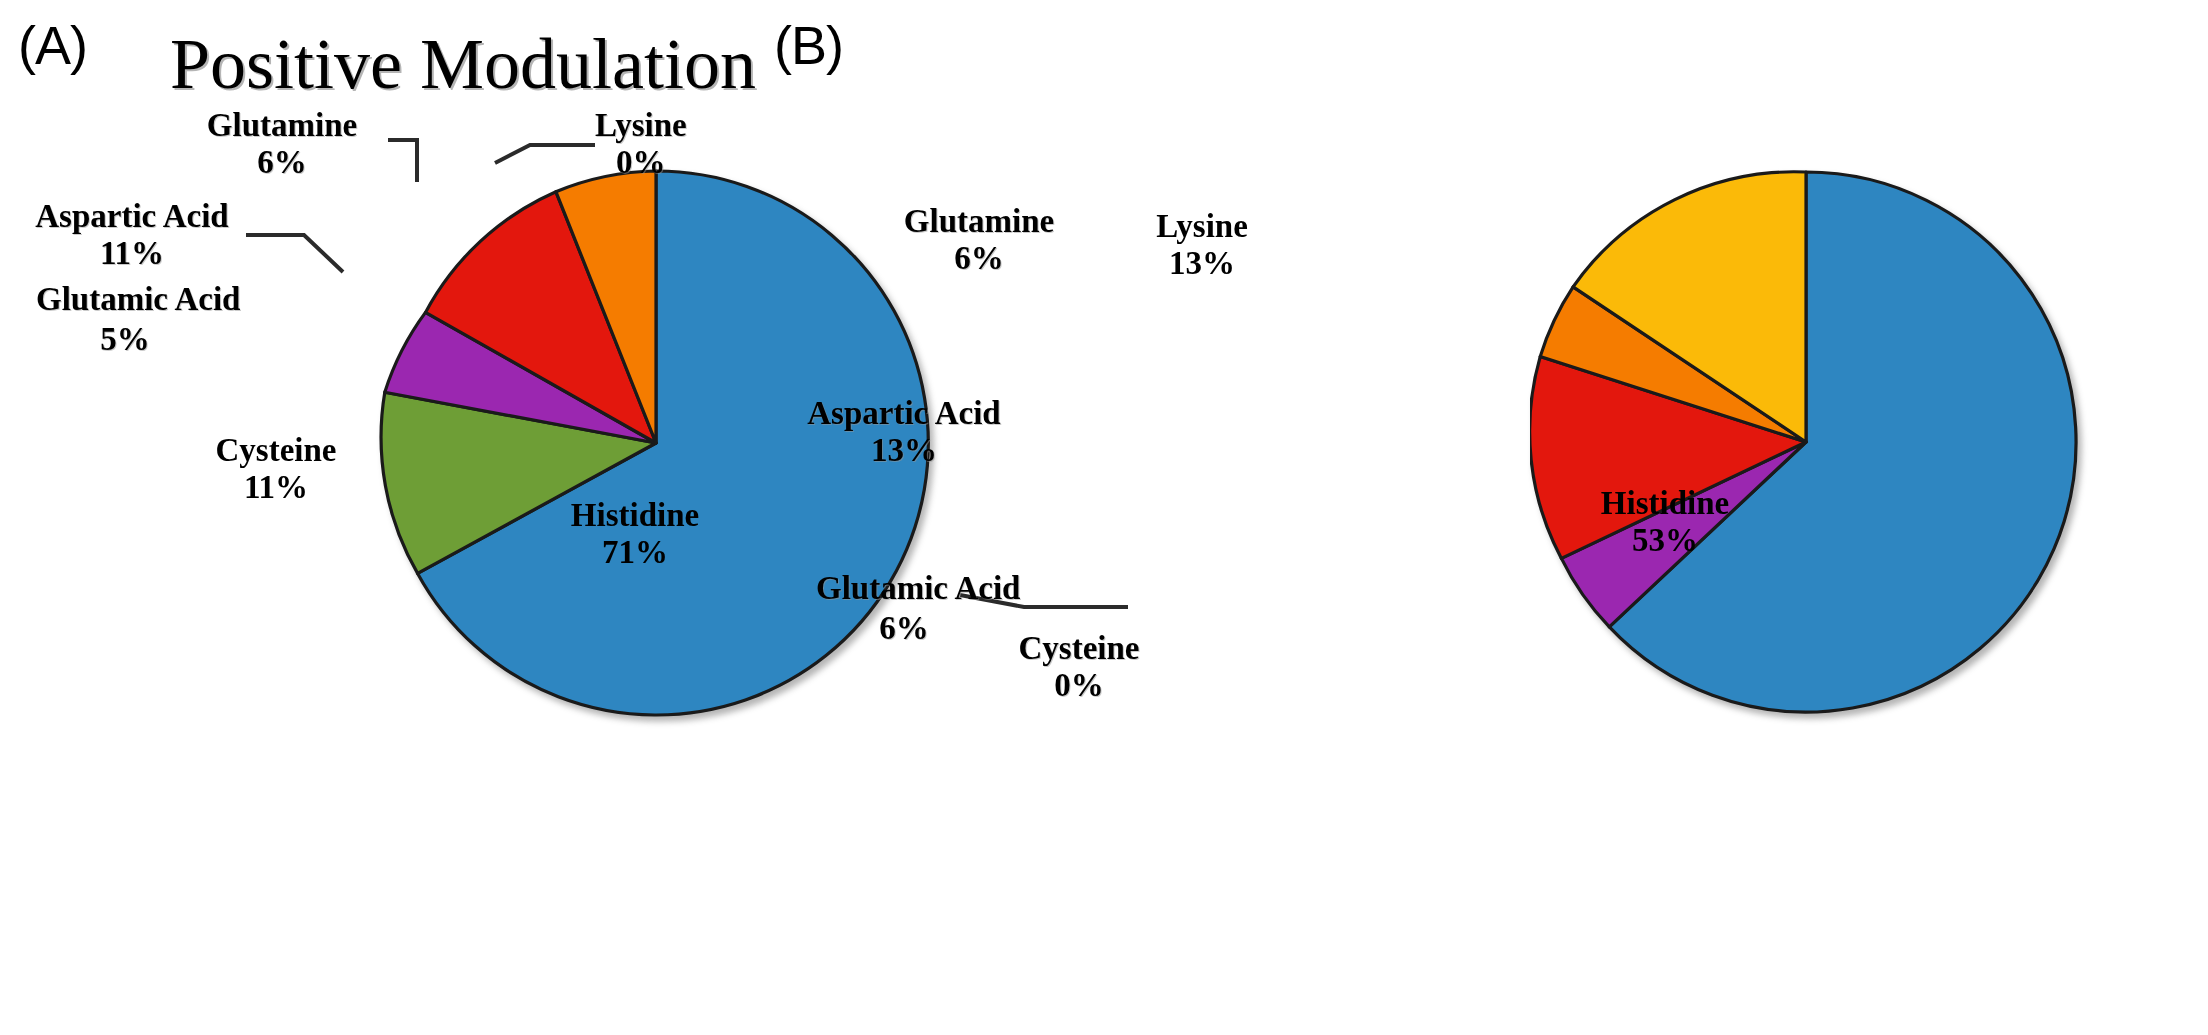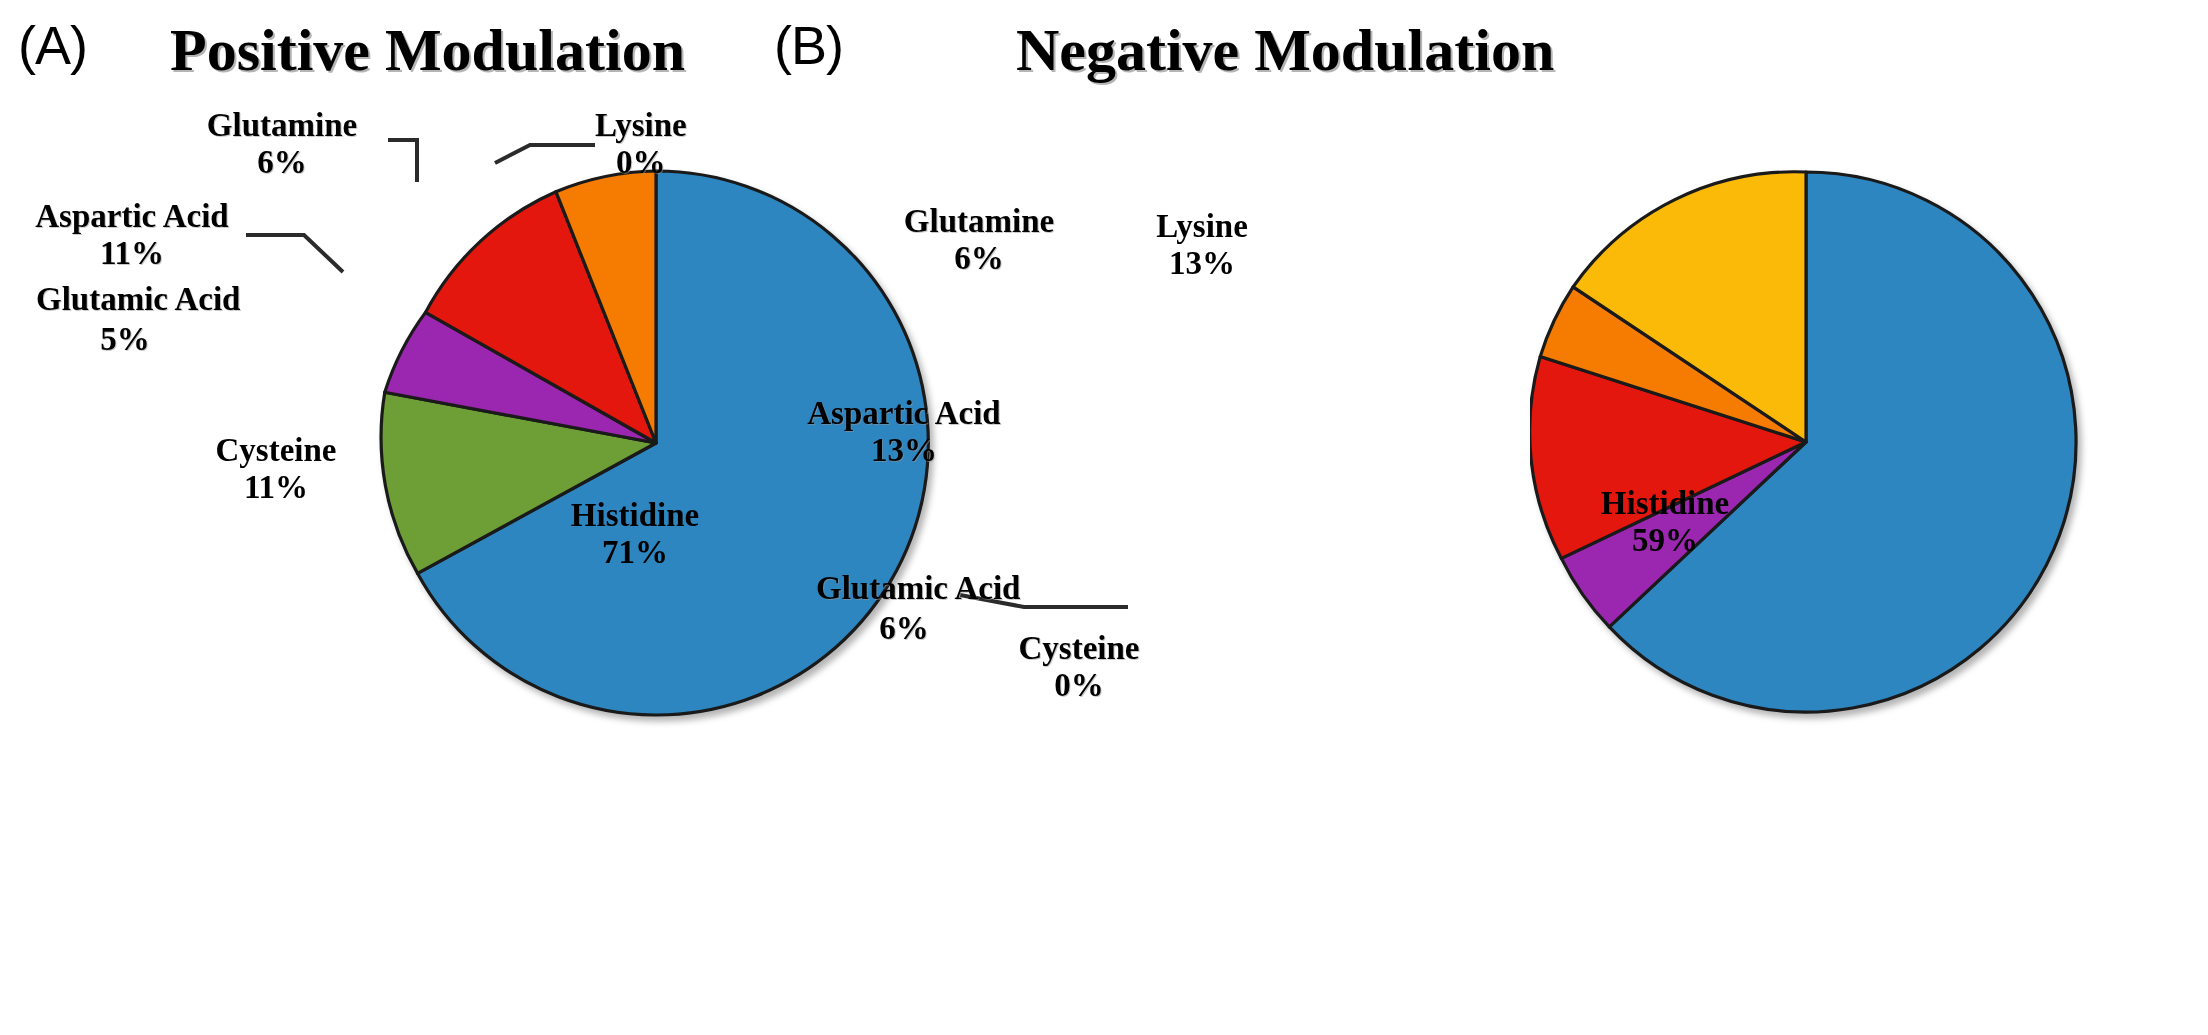--- a/index.html
+++ b/index.html
@@ -8,21 +8,21 @@
   .figure{position:relative;width:2208px;height:1035px;}
   .panel{position:absolute;top:0;width:1104px;height:1035px;}
   .panel-a{left:0;}
   .panel-b{left:1104px;}
 
   .panel-letter{position:absolute;font-family:"Liberation Sans","DejaVu Sans",sans-serif;
        font-size:54px;font-weight:400;letter-spacing:-1px;line-height:1;}
   .panel-a .panel-letter{left:18px;top:18px;}
   .panel-b .panel-letter{left:676px;top:18px;}
 
-  .panel-title{position:absolute;top:20px;font-size:60px;font-weight:bold;
+  .panel-title{position:absolute;top:28px;font-size:72px;font-weight:normal;
        line-height:1;white-space:nowrap;
        text-shadow:2px 2px 0 rgba(120,120,120,.55);}
   .panel-a .panel-title{left:170px;}
   .panel-b .panel-title{left:920px;}
 
   .pie-wrap{position:absolute;}
   .panel-a .pie-wrap{left:378px;top:166px;width:556px;height:556px;}
   .panel-b .pie-wrap{left:426px;top:166px;width:552px;height:552px;}
   .pie-svg{display:block;width:100%;height:100%;
        filter:drop-shadow(4px 5px 3px rgba(90,90,90,.45));}
@@ -101,21 +101,20 @@
     <div class="lbl" style="left:545px;top:497px;width:180px;">
       <span class="nm">Histidine</span>
       <span class="pc">71%</span>
     </div>
   </div>
 
   <div class="panel panel-b">
 
     <div class="panel-letter" style="left:-330px;">(B)</div>
 
-    <div class="panel-title" style="left:-88px;">Negative Modulation</div>
 
     <div class="pie-wrap">
       <svg class="pie-svg" viewBox="0 0 552 552">
         <g stroke="#1a1a1a" stroke-width="3.2" stroke-linejoin="round">
 
           <path fill="#2E86C1" d="M276,276 L276,6 A270,270 0 1 1 79.3,460.9 Z"></path>
 
           <path fill="#9B27B0" d="M276,276 L79.3,460.9 A270,270 0 0 1 31.4,392.4 Z"></path>
 
           <path fill="#E3170D" d="M276,276 L31.4,392.4 A270,270 0 0 1 10.2,190.6 Z"></path>
@@ -151,17 +150,17 @@
       <span class="pc">6%</span>
     </div>
 
     <div class="lbl outside" style="left:-110px;top:630px;width:170px;">
       <span class="nm">Cysteine</span>
       <span class="pc">0%</span>
     </div>
 
     <div class="lbl" style="left:470px;top:485px;width:182px;">
       <span class="nm">Histidine</span>
-      <span class="pc">59%</span>
+      <span class="pc">53%</span>
     </div>
   </div>
 
 </div>
 
 </body></html>

